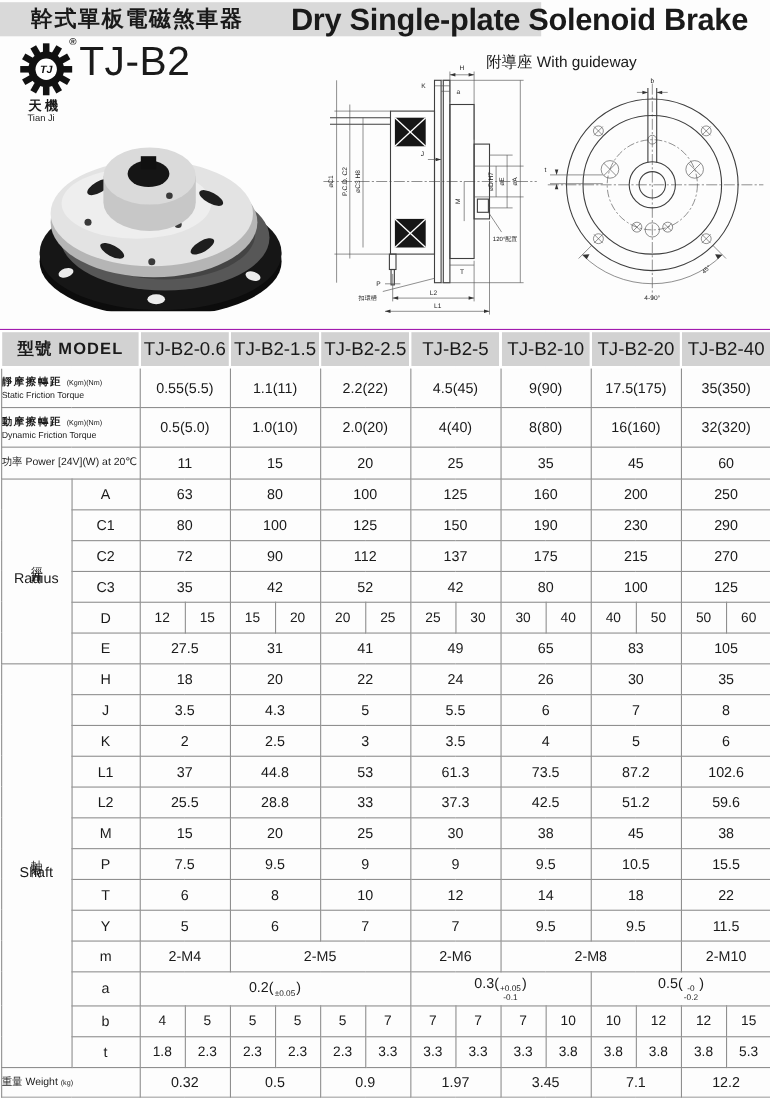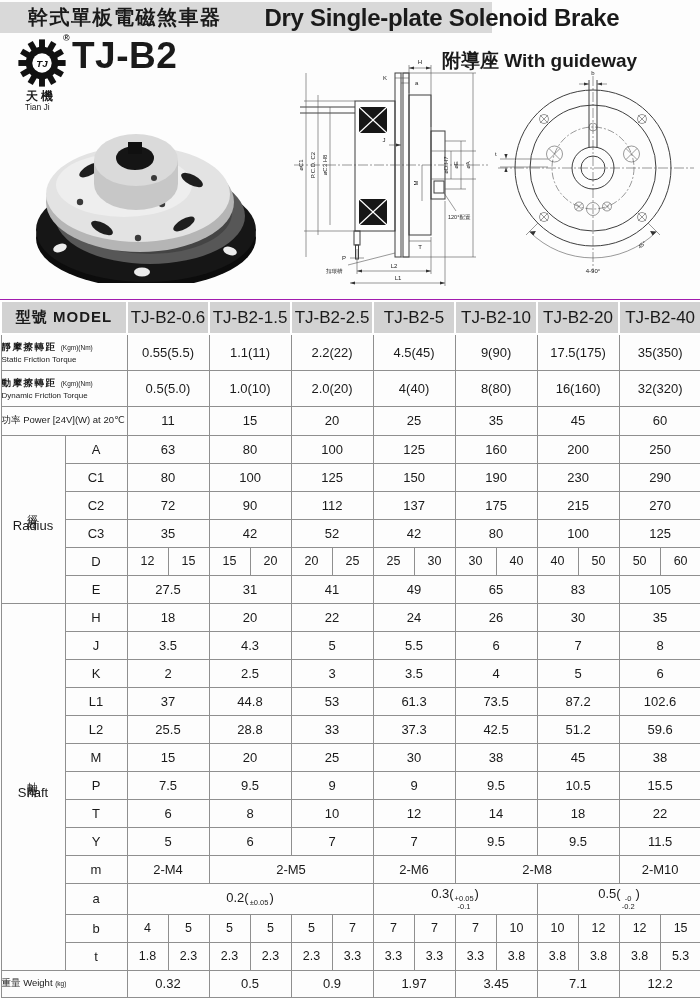--- a/index.html
+++ b/index.html
@@ -5,28 +5,28 @@
   html,body{margin:0;padding:0}
   body{
     width:700px;height:998px;position:relative;overflow:hidden;
     background:#fdfdfd;color:#1a1a1a;
     font-family:"Liberation Sans","DejaVu Sans",sans-serif;
   }
   
   .titlebar{position:absolute;left:0;top:2px;width:492px;height:31px;background:#d9d9d9;
     display:flex;align-items:center;gap:43px;padding-left:28px;box-sizing:border-box;white-space:nowrap}
   .title-zh{font-size:20px;font-weight:bold;letter-spacing:1.5px}
-  .title-en{font-size:24px;font-weight:bold;letter-spacing:-0.3px}
+  .title-en{font-size:28px;font-weight:bold;letter-spacing:-0.3px}
   .brand{position:absolute;left:17px;top:36px;width:220px;height:60px}
   .gear{position:absolute;left:0;top:2px}
   .reg{position:absolute;left:46px;top:-3px;font-size:9px;font-weight:bold}
-  .model-name{position:absolute;left:55px;top:1px;font-size:37px;font-weight:700;letter-spacing:.5px;line-height:1}
+  .model-name{position:absolute;left:55px;top:1px;font-size:37px;font-weight:400;letter-spacing:.5px;line-height:1}
   .company-zh{position:absolute;left:9px;top:52px;font-size:12px;font-weight:bold;letter-spacing:3px;white-space:nowrap}
   .company-en{position:absolute;left:8px;top:66px;font-size:8.5px;white-space:nowrap}
-  .variant{position:absolute;left:442px;top:48px;font-size:19px;font-weight:bold;white-space:nowrap}
+  .variant{position:absolute;left:442px;top:48px;font-size:14px;font-weight:normal;white-space:nowrap}
   
   .photo{position:absolute;left:22px;top:88px}
   .section-draw{position:absolute;left:288px;top:53px}
   .front-draw{position:absolute;left:490px;top:58px}
   .draw-line{stroke:#3f3f3f;stroke-width:1;fill:none}
   .thin{stroke:#555;stroke-width:.6;fill:none}
   .dimtxt{font-size:6px;fill:#222;font-family:"Liberation Sans","DejaVu Sans",sans-serif}
   .notetxt{font-size:5.5px;fill:#222;font-family:"Liberation Sans","DejaVu Sans",sans-serif}
   .arr{fill:#333;stroke:none}
   

